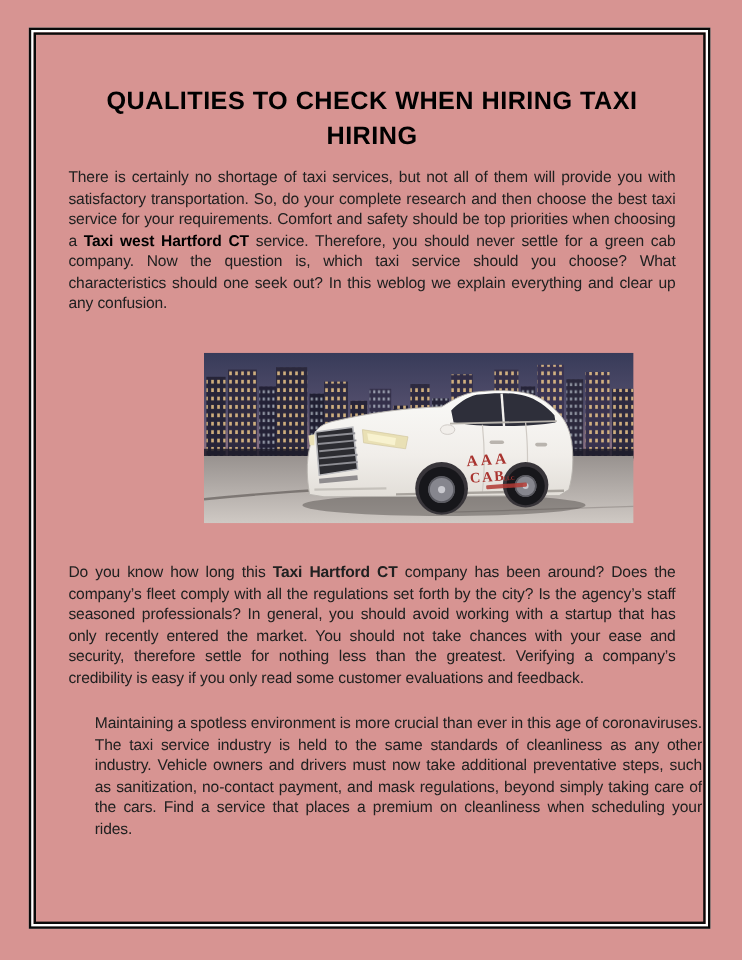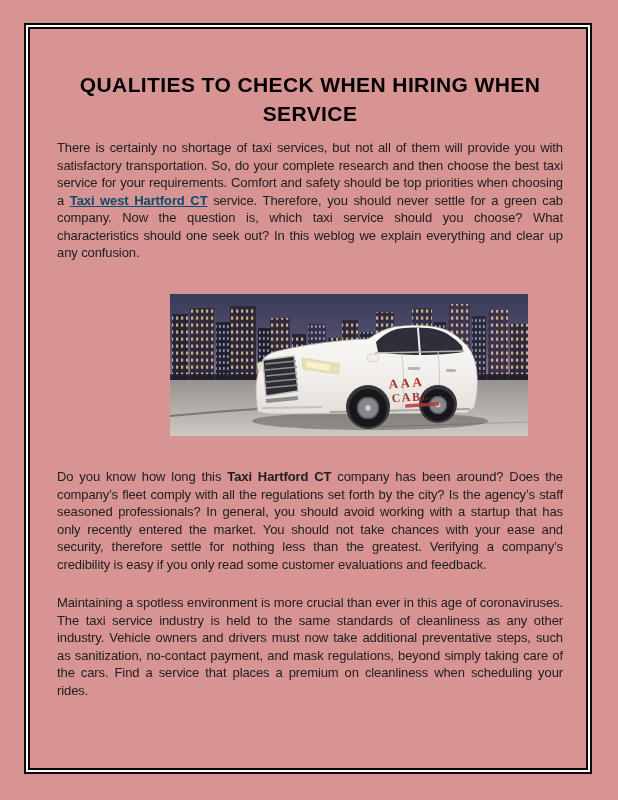--- a/index.html
+++ b/index.html
@@ -9,35 +9,35 @@
   
   .frame{position:absolute;left:24px;top:23px;width:568px;height:751px;
          box-sizing:border-box;border:2px solid #0a0a0a;background:#ffffff;}
   .frame-inner{position:absolute;inset:2px;border:2px solid #0a0a0a;background:#d79492;}
   .title{position:absolute;left:57px;width:506px;top:70px;
          font-size:21px;line-height:29px;font-weight:700;letter-spacing:.4px;
          text-align:center;color:#000;}
   .doc-text{position:absolute;left:57px;width:506px;
             font-size:13px;line-height:17.5px;letter-spacing:-.1px;
             color:#202020;text-align:justify;margin:0;}
-  .p1{top:139px;} .p2{top:468px;} .p3{top:594px;}
+  .p1{top:139px;} .p2{top:468px;} .p3{top:594px;margin-left:22px;}
   .inline-bold{font-weight:700;}
-  .doclink{color:#0c4a6e;font-weight:700;text-decoration:underline;cursor:pointer;}
+  .doclink{color:#000000;font-weight:700;cursor:pointer;}
   .photo{position:absolute;left:130px;top:278px;width:358px;height:142px;}
   .photo svg{display:block;width:358px;height:142px;}
 </style>
 </head>
 <body>
 
 <div class="page">
   <div class="frame">
     <div class="frame-inner"></div>
   </div>
 
-  <div class="title">QUALITIES TO CHECK WHEN HIRING WHEN SERVICE</div>
+  <div class="title">QUALITIES TO CHECK WHEN HIRING TAXI HIRING</div>
 
   <p class="doc-text p1"><span>There is certainly no shortage of taxi services, but not all of them will provide you with satisfactory transportation. So, do your complete research and then choose the best taxi service for your requirements. Comfort and safety should be top priorities when choosing a </span><a class="doclink">Taxi west Hartford CT</a><span> service. Therefore, you should never settle for a green cab company. Now the question is, which taxi service should you choose? What characteristics should one seek out? In this weblog we explain everything and clear up any confusion.</span></p>
 
   <figure class="photo">
     <svg viewBox="0 0 358 142" xmlns="http://www.w3.org/2000/svg">
       <defs>
         <linearGradient id="sky" x1="0" y1="0" x2="0" y2="1">
           <stop offset="0" stop-color="#383b59"></stop>
           <stop offset="0.55" stop-color="#55506e"></stop>
           <stop offset="0.9" stop-color="#8a7183"></stop>

